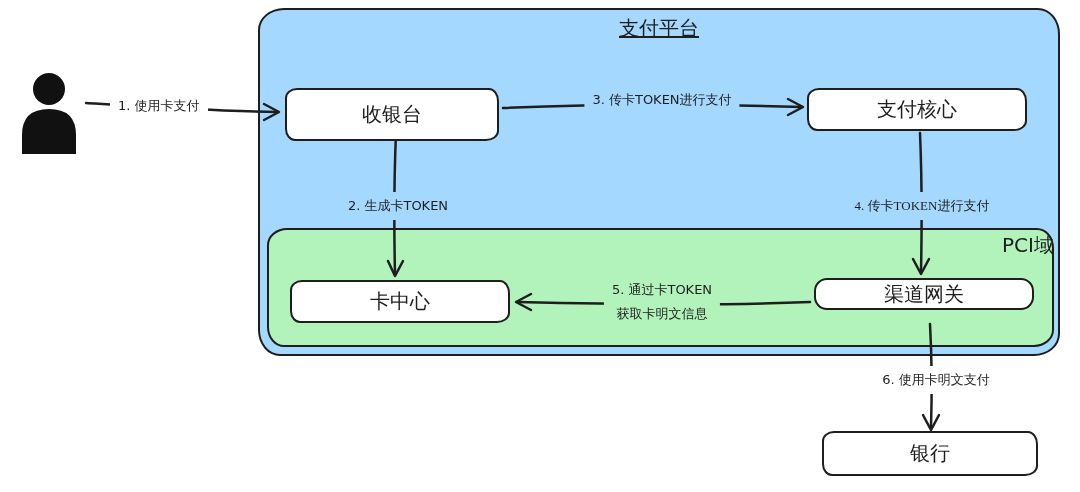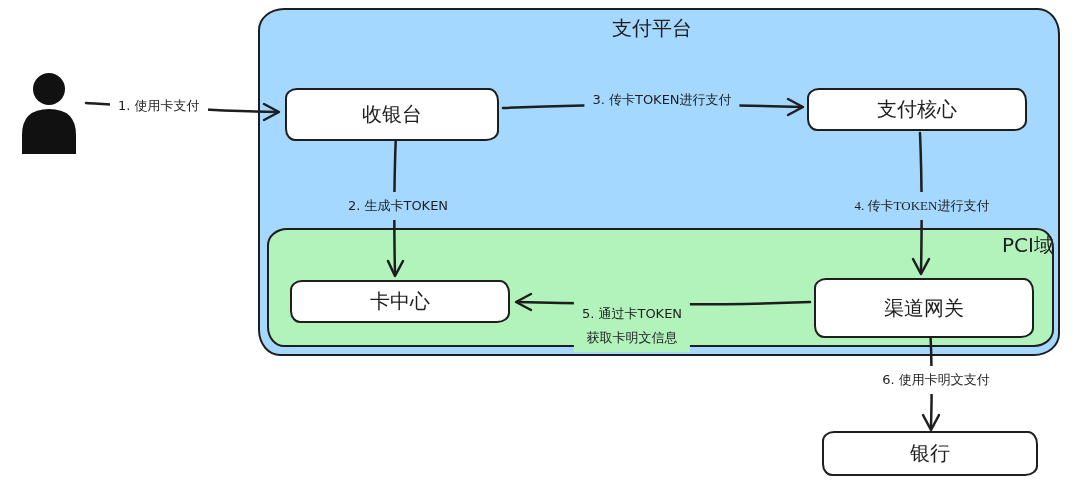--- a/index.html
+++ b/index.html
@@ -33,38 +33,38 @@
     border: 2.5px solid #1e1e1e;
     border-radius: 20px 17px 20px 17px / 17px 20px 17px 20px;
     box-sizing: border-box;
   }
   .zone-title {
     text-align: center;
     font-size: 20px;
     line-height: 24px;
     pointer-events: none;
   }
-  .platform-title { left: 251px; top: 16px; width: 802px; }
+  .platform-title { left: 258px; top: 16px; width: 802px; text-decoration: underline; }
   .pci-title { left: 267px; top: 233px; width: 787px; text-align: right; }
 
   
   .node {
     background: #ffffff;
     border: 2.5px solid #1e1e1e;
     border-radius: 12px 10px 13px 10px / 10px 13px 10px 12px;
     box-sizing: border-box;
     display: flex;
     align-items: center;
     justify-content: center;
     font-size: 20px;
   }
   .node-cashier        { left: 285px; top: 88px;  width: 214px; height: 53px; }
   .node-payment-core   { left: 807px; top: 88px;  width: 220px; height: 43px; }
   .node-card-center    { left: 290px; top: 280px; width: 220px; height: 43px; }
-  .node-channel-gateway{ left: 814px; top: 278px; width: 220px; height: 60px; }
+  .node-channel-gateway{ left: 814px; top: 278px; width: 220px; height: 32px; border-radius: 13px; }
   .node-bank           { left: 822px; top: 431px; width: 216px; height: 45px; }
 
   
   .arrows {
     left: 0; top: 0; width: 1080px; height: 492px;
     pointer-events: none;
   }
   .arrows path {
     fill: none;
     stroke: #1e1e1e;
@@ -81,21 +81,21 @@
     white-space: nowrap;
     text-align: center;
   }
   .bg-white { background: #ffffff; }
   .bg-blue  { background: #a5d8ff; }
   .bg-green { background: #b2f2bb; }
   .edge-label-1 { left: 110px; top: 92px; }
   .edge-label-2 { left: 398px; top: 192px; transform: translateX(-50%); }
   .edge-label-3 { left: 662px; top: 86px;  transform: translateX(-50%); }
   .edge-label-4 { left: 922px; top: 192px; transform: translateX(-50%); font-family: Liberation Serif, serif; }
-  .edge-label-5 { left: 632px; top: 276px; transform: translateX(-50%); margin-top: 24px; }
+  .edge-label-5 { left: 662px; top: 276px; transform: translateX(-50%); }
   .edge-label-6 { left: 936px; top: 366px; transform: translateX(-50%); }
 
   .person {
     left: 18px; top: 72px; width: 62px; height: 82px;
   }
 </style>
 </head>
 <body>
 
 <div class="canvas">

